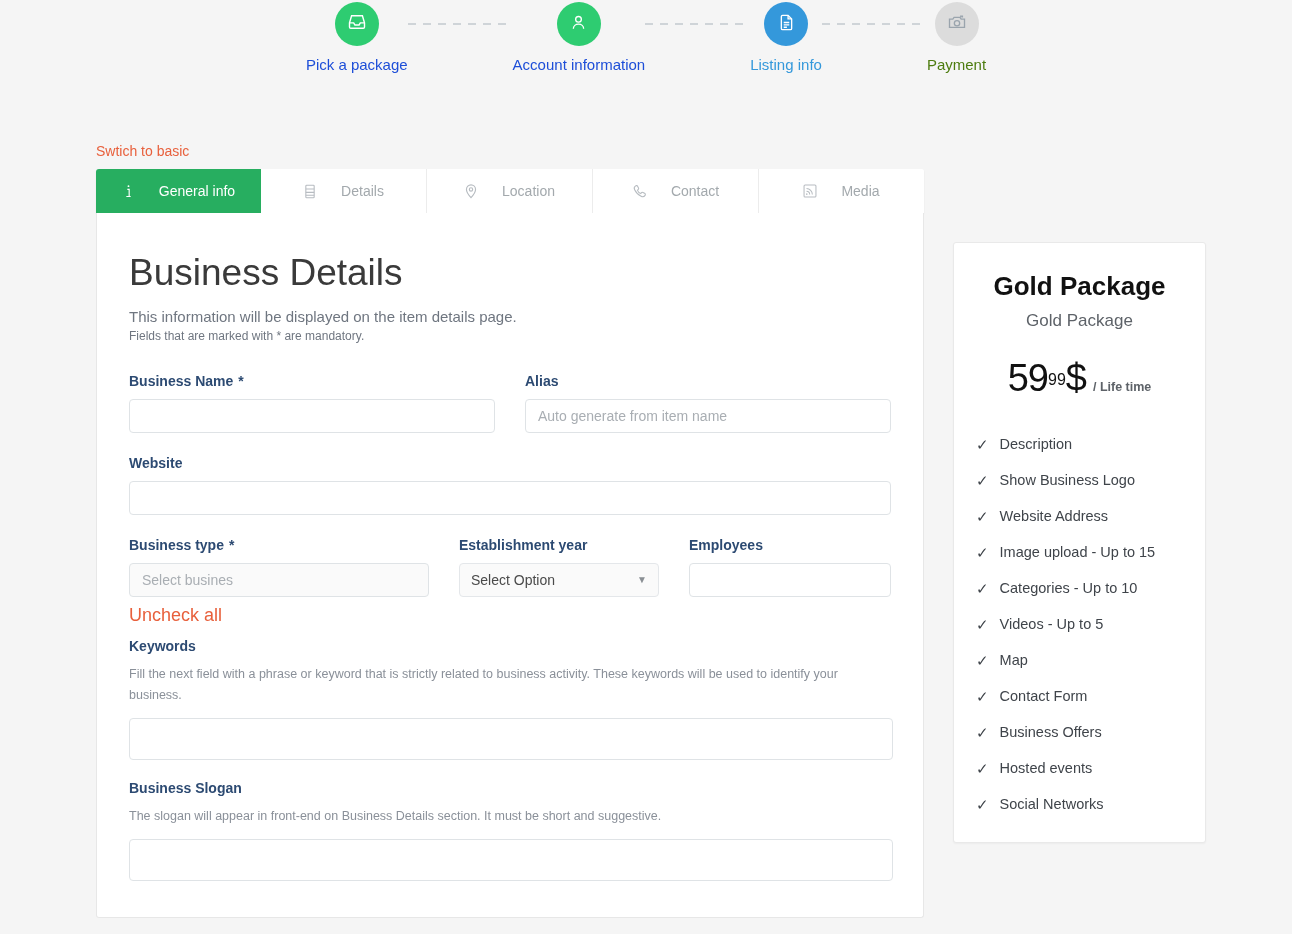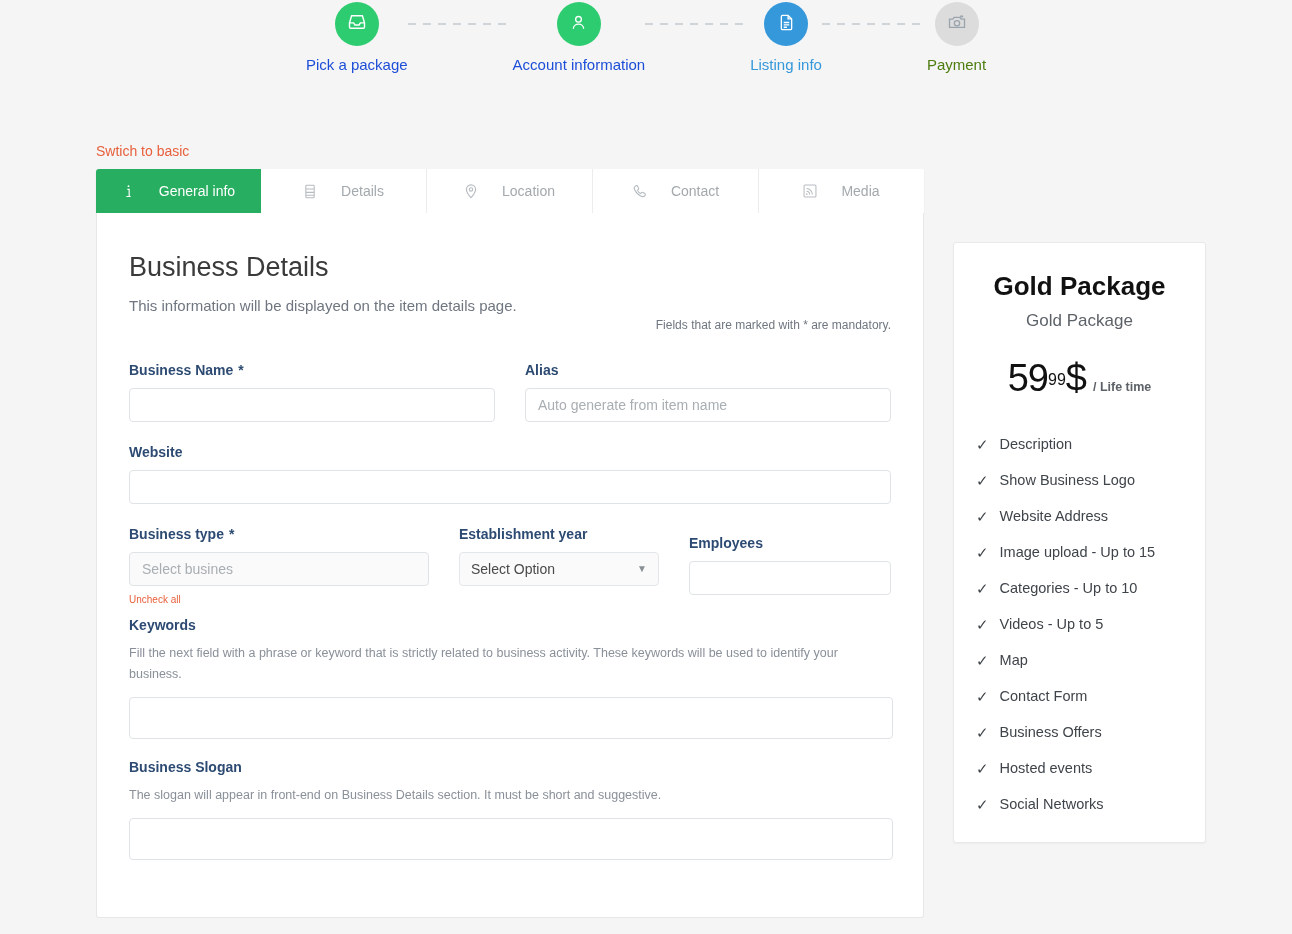--- a/index.html
+++ b/index.html
@@ -126,36 +126,35 @@
   .form-card {
     width: 828px;
     background: #fff;
     border: 1px solid #e7e7e7;
     border-top: none;
     border-radius: 0 0 3px 3px;
     padding: 40px 32px 0 32px;
     min-height: 705px;
   }
   .form-title {
-    font-size: 27px;
+    font-size: 37px;
     font-weight: 400;
     color: #3a3a3a;
     margin: 0 0 14px 0;
     line-height: 1.1;
   }
   .form-sub {
     font-size: 15px;
     color: #6f7680;
     margin: 0 0 4px 0;
   }
   .form-note {
     font-size: 12px;
     color: #6f7680;
     margin: 0 0 30px 0;
-    text-align: right;
   }
 
   .row { display: flex; gap: 30px; margin-bottom: 22px; }
   .fld { display: flex; flex-direction: column; }
 
   label.f-label {
     font-size: 14px;
     font-weight: bold;
     color: #2c4a72;
     margin-bottom: 10px;
@@ -189,21 +188,21 @@
     padding: 0 11px;
     font-size: 14px;
     color: #4a4a4a;
     cursor: pointer;
     user-select: none;
   }
   .caret { color: #8a8f94; font-size: 10px; }
 
   .uncheck-link {
     color: #e8603c;
-    font-size: 10px;
+    font-size: 18px;
     margin-top: 8px;
     display: inline-block;
     text-decoration: none;
     cursor: pointer;
   }
 
   .help-text {
     font-size: 12.5px;
     color: #8a9099;
     line-height: 1.7;
@@ -414,21 +413,21 @@
           <input class="f-input gray-bg" type="text" placeholder="Select busines" style="">
           <a class="uncheck-link">Uncheck all</a>
         </div>
         <div class="fld" style="width:200px;">
           <label class="f-label">Establishment year</label>
           <div class="f-select">
             <span>Select Option</span>
             <span class="caret">▼</span>
           </div>
         </div>
-        <div class="fld" style="width:202px;justify-content:center;">
+        <div class="fld" style="width:202px;">
           <label class="f-label">Employees</label>
           <input class="f-input" type="text" placeholder="" style="">
         </div>
       </div>
 
       <div class="block">
         <label class="f-label">Keywords</label>
         <p class="help-text">Fill the next field with a phrase or keyword that is strictly related to business activity. These keywords will be used to identify your business.</p>
         <input class="f-input" style="width: 764px; height: 42px;" type="text" placeholder="">
       </div>

